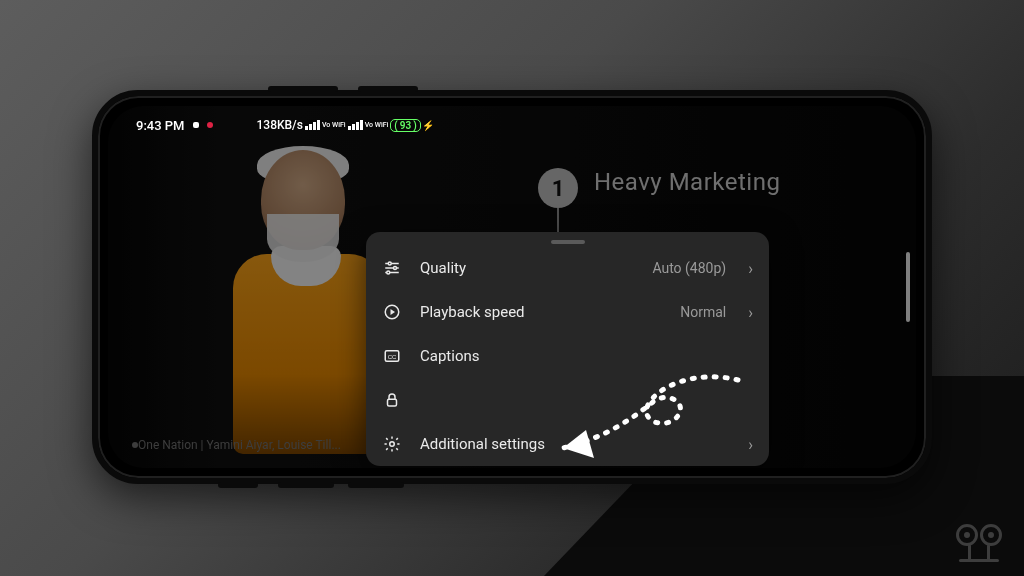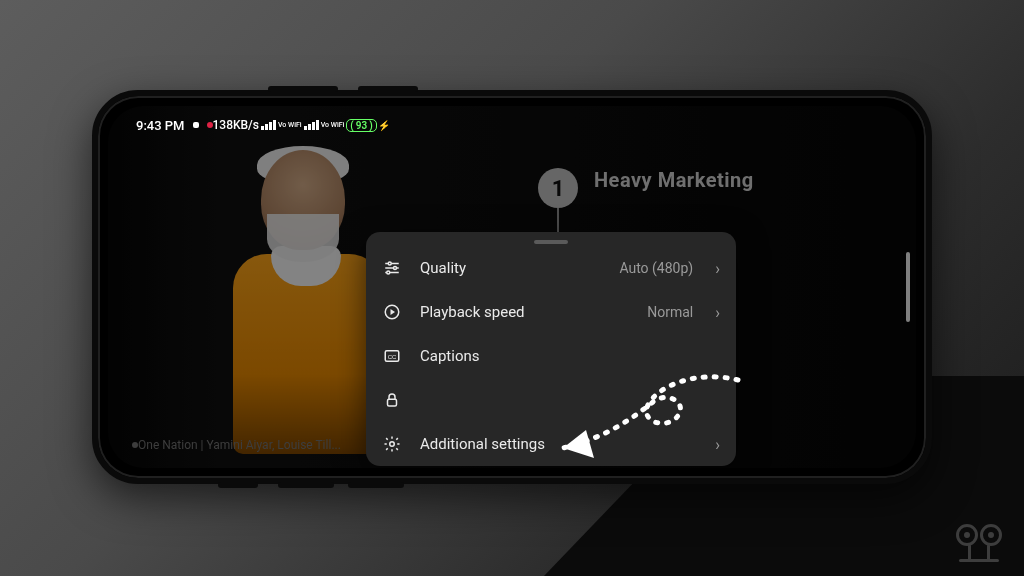--- a/index.html
+++ b/index.html
@@ -45,21 +45,21 @@
   .statusbar {
     position: absolute; top: 6px; left: 0; right: 0;
     height: 26px;
     display: flex; align-items: center;
     padding: 0 28px;
     color: #fff; font-size: 13px; font-weight: 500;
   }
   .status-left { display:flex; align-items:center; gap:8px; }
   .status-left .dot { width:6px; height:6px; border-radius:2px; background:#fff; }
   .status-left .dot2 { width:6px; height:6px; border-radius:50%; background:#d24; }
-  .status-right { display:flex; align-items:center; gap:2px; font-size:12px; }
+  .status-right { display:flex; align-items:center; gap:2px; font-size:12px;margin-left:44px; }
   .sig { display:inline-flex; align-items:flex-end; gap:1px; }
   .sig span { width:3px; background:#fff; }
   .sig span:nth-child(1){height:4px}.sig span:nth-child(2){height:6px}.sig span:nth-child(3){height:8px}.sig span:nth-child(4){height:10px}
   .vw { font-size:7px; line-height:7px; }
   .battery {
     display:inline-flex; align-items:center; gap:2px;
     border:1px solid #6f6; border-radius:5px; padding:0 3px;
     color:#6f6; font-size:10px; font-weight:600;
   }
   .bolt { color:#fff; font-size:10px; }
@@ -85,33 +85,33 @@
     border-radius: 34px 34px 10px 10px; }
   .collar { position:absolute; left:48px; top:96px; width:70px; height:40px; background:#eee; border-radius:10px 10px 30px 30px; }
 
   .number-circle {
     position:absolute; left:430px; top:62px;
     width:40px; height:40px; border-radius:50%;
     background:#b9b9b9; color:#111; font-weight:700; font-size:22px;
     display:flex; align-items:center; justify-content:center;
   }
   .number-line { position:absolute; left:449px; top:102px; width:2px; height:34px; background:#8c8c8c; }
-  .heading { position:absolute; left:486px; top:62px; color:#c9c9c9; font-size:20px; font-weight:700; letter-spacing:.5px; }
+  .heading { position:absolute; left:486px; top:62px; color:#c9c9c9; font-size:24px; font-weight:400; letter-spacing:.5px; }
 
   .caption-strip {
     position:absolute; left:24px; bottom:16px; color:#6e6e6e; font-size:12px;
     display:flex; align-items:center; 
   }
   .micdot{width:6px;height:6px;border-radius:50%;background:#6e6e6e;}
   .home-ind { position:absolute; right:6px; bottom:50%; transform:translateY(50%); width:4px; height:70px; background:#fff; border-radius:3px; opacity:.9; }
 
   
   .sheet {
     position:absolute; left:258px; top:126px;
-    width:370px;
+    width:403px;
     background:#272727;
     border-radius:14px;
     box-shadow: 0 8px 30px rgba(0,0,0,.6);
     color:#eaeaea;
     overflow:hidden;
   }
   .grab { width:34px; height:4px; background:#5a5a5a; border-radius:3px; margin:8px auto 2px; }
   .row {
     display:flex; align-items:center;
     padding:12px 16px;

